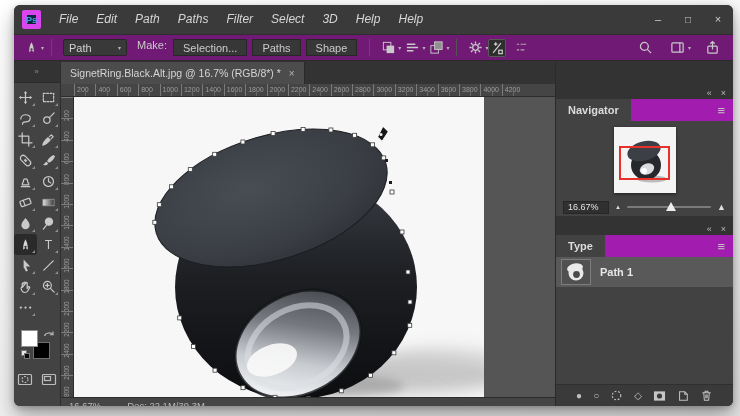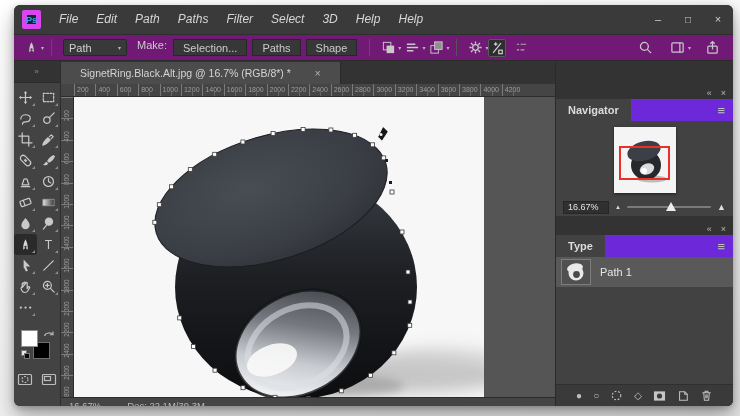--- a/index.html
+++ b/index.html
@@ -47,21 +47,21 @@
   .sw-fg{position:absolute;left:0;top:4px;width:17px;height:17px;background:#ffffff;border:1px solid #8f8f8f;z-index:2;}
   .sw-bg{position:absolute;left:12px;top:16px;width:17px;height:17px;background:#000000;border:1px solid #6f6f6f;}
   .sw-swap{position:absolute;left:22px;top:0;}
   .sw-mini{position:absolute;left:0;top:24px;width:9px;height:9px;z-index:3;}
   .sw-mini .a{position:absolute;left:0;top:0;width:6px;height:6px;background:#e8e8e8;border:1px solid #777;}
   .sw-mini .b{position:absolute;left:3px;top:3px;width:6px;height:6px;background:#0a0a0a;border:1px solid #777;}
   .modebtns{display:flex;gap:8px;justify-content:center;margin-top:10px;}
   
   .docarea{flex:1;display:flex;flex-direction:column;min-width:0;}
   .tabbar{height:23px;background:#333333;display:flex;align-items:flex-end;flex:0 0 23px;}
-  .doctab{height:22px;background:#4c4c4c;display:flex;align-items:center;padding:0 19px;gap:24px;border-right:1px solid #2a2a2a;}
+  .doctab{height:22px;background:#4c4c4c;display:flex;align-items:center;padding:0 9px;gap:8px;border-right:1px solid #2a2a2a;}
   .doctab .t{color:#d4d4d4;font-size:10.5px;white-space:nowrap;}
   .doctab .x{color:#b5b5b5;font-size:10px;}
   .hruler{height:13px;background:#454545;border-bottom:1px solid #2c2c2c;display:flex;padding-left:13px;overflow:hidden;flex:0 0 13px;}
   .hcell{width:21.4px;flex:0 0 21.4px;border-left:1px solid #7a7a7a;color:#9e9e9e;font-size:7px;line-height:11px;
          padding-left:2px;position:relative;}
   .hcell::after{content:'';position:absolute;left:50%;bottom:0;width:1px;height:4px;background:#686868;}
   .canvasrow{flex:1;display:flex;min-height:0;position:relative;}
   .vruler{width:13px;background:#454545;border-right:1px solid #2c2c2c;overflow:hidden;flex:0 0 13px;}
   .vcell{height:21.4px;border-top:1px solid #7a7a7a;position:relative;}
   .vcell span{position:absolute;left:-4px;top:14px;color:#9e9e9e;font-size:6.5px;transform:rotate(-90deg);transform-origin:center;display:block;width:18px;text-align:center;}
@@ -69,37 +69,37 @@
   .pasteboard{flex:1;background:#555555;}
   .statusbar{height:9px;background:#454545;border-top:1px solid #2c2c2c;overflow:hidden;display:flex;gap:26px;
              padding-left:8px;flex:0 0 9px;}
   .statusbar span{font-size:9.5px;color:#b8b8b8;line-height:15px;white-space:nowrap;}
   
   .dock{width:178px;flex:0 0 178px;background:#333333;display:flex;flex-direction:column;border-left:1px solid #2a2a2a;}
   .dock-spacer{height:25px;}
   .pgroup{background:#424242;display:flex;flex-direction:column;}
   .phead{height:13px;background:#333333;display:flex;align-items:center;justify-content:flex-end;gap:9px;padding-right:7px;}
   .phead .ic{color:#b9b9b9;font-size:9px;line-height:10px;}
-  .ptabrow{height:22px;background:#6d28d9;display:flex;align-items:center;}
+  .ptabrow{height:22px;background:#a21caf;display:flex;align-items:center;}
   .ptab{height:22px;background:#424242;color:#dcdcdc;font-size:11px;font-weight:bold;display:flex;align-items:center;padding:0 12px;}
   .pmenu{margin-left:auto;color:#c2c2c2;font-size:13px;padding-right:8px;}
   .nav-body{height:77px;display:flex;align-items:center;justify-content:center;}
   .nav-thumb{width:62px;height:66px;background:#f4f4f5;box-shadow:0 1px 3px rgba(0,0,0,.55);position:relative;}
   .nav-proxy{position:absolute;left:5px;top:19px;width:51px;height:34px;border:2px solid #e8302a;}
   .nav-ctl{height:18px;display:flex;align-items:center;padding:0 7px;gap:6px;}
   .nav-zoom{width:46px;height:13px;background:#303030;border:1px solid #262626;color:#e2e2e2;font-size:9px;
             display:flex;align-items:center;padding-left:4px;}
   .mt{color:#e0e0e0;}
   .mt.small{font-size:6px;} .mt.big{font-size:9px;}
   .nav-track{flex:1;height:2px;background:#7a7a7a;position:relative;border-radius:1px;}
   .nav-thumbtri{position:absolute;left:46%;top:-4px;width:0;height:0;border-left:5px solid transparent;
                 border-right:5px solid transparent;border-bottom:9px solid #ededed;}
   .paths-group{flex:1;}
   .paths-list{flex:1;background:#424242;}
-  .path-row{height:30px;background:#595959;display:flex;align-items:center;gap:9px;padding-left:5px;}
+  .path-row{height:30px;background:#595959;display:flex;align-items:center;gap:9px;padding-left:5px;font-weight:bold;}
   .path-thumb{width:30px;height:26px;background:#505050;border:1px solid #7e7e7e;display:flex;align-items:center;justify-content:center;}
   .path-label{color:#e6e6e6;font-size:11px;}
   .paths-foot{height:22px;background:#3a3a3a;border-top:1px solid #2f2f2f;display:flex;align-items:center;
               justify-content:center;gap:11px;flex:0 0 22px;}
   .pf{color:#c0c0c0;font-size:10px;line-height:10px;display:flex;align-items:center;}
 </style>
 </head>
 <body>
 
 <div class="stage">

